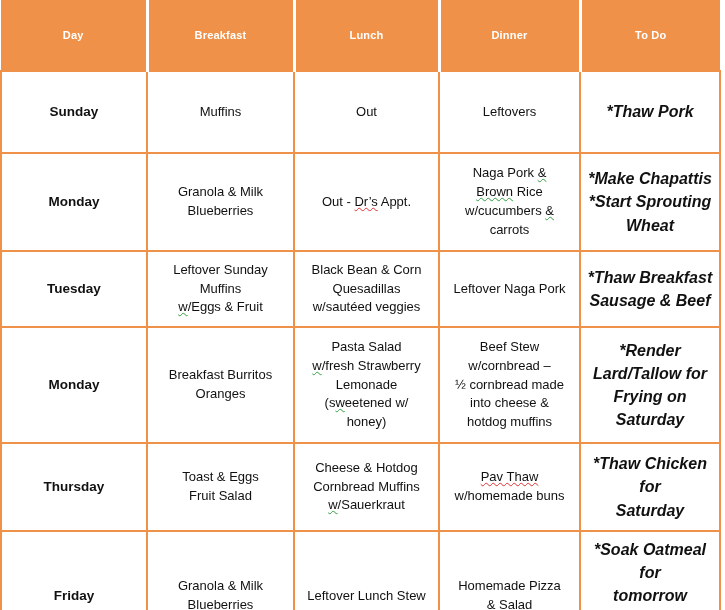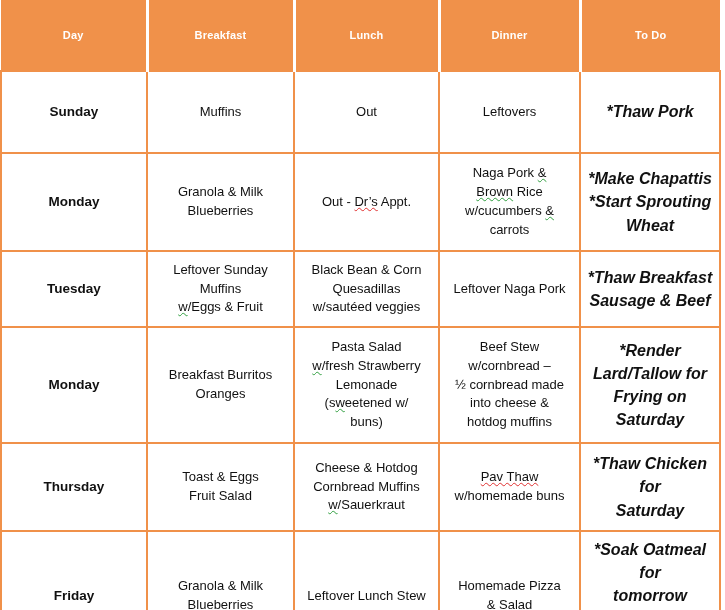--- a/index.html
+++ b/index.html
@@ -200,21 +200,21 @@
             <span>Breakfast Burritos</span>
             <span>Oranges</span>
           </span>
         </td>
         <td>
           <span class="cell-lines">
             <span>Pasta Salad</span>
             <span><span class="sp-green">w</span>/fresh Strawberry</span>
             <span>Lemonade</span>
             <span>(s<span class="sp-green">w</span>eetened w/</span>
-            <span>buns)</span>
+            <span>honey)</span>
           </span>
         </td>
         <td>
           <span class="cell-lines">
             <span>Beef Stew</span>
             <span>w/cornbread –</span>
             <span>½ cornbread made</span>
             <span>into cheese &amp;</span>
             <span>hotdog muffins</span>
           </span>

